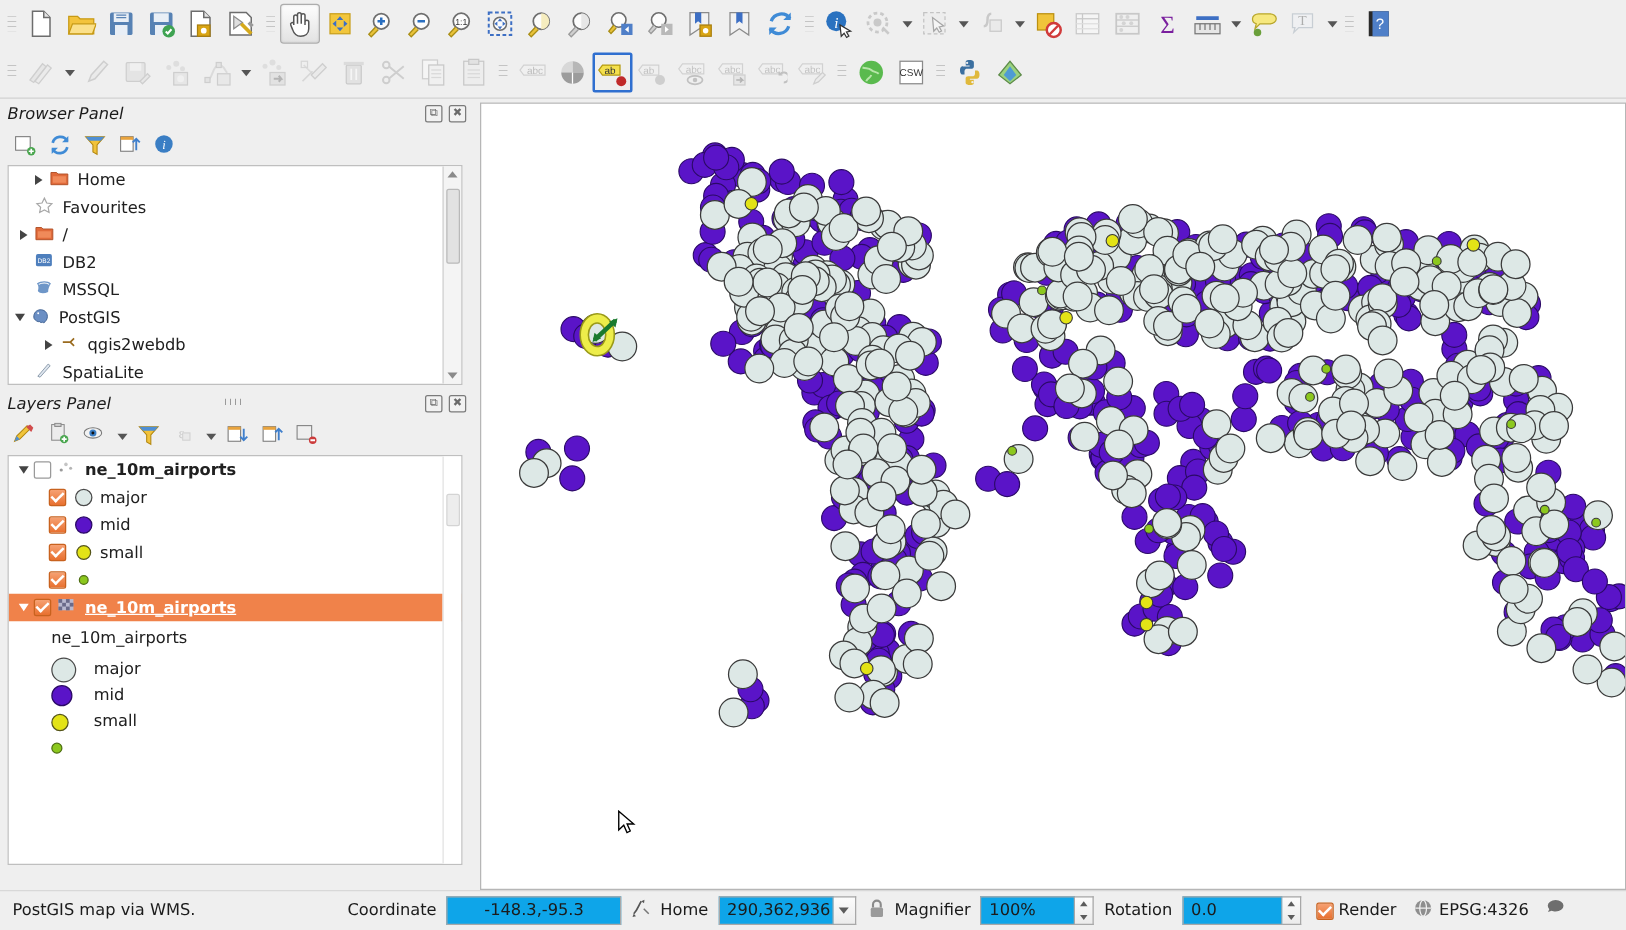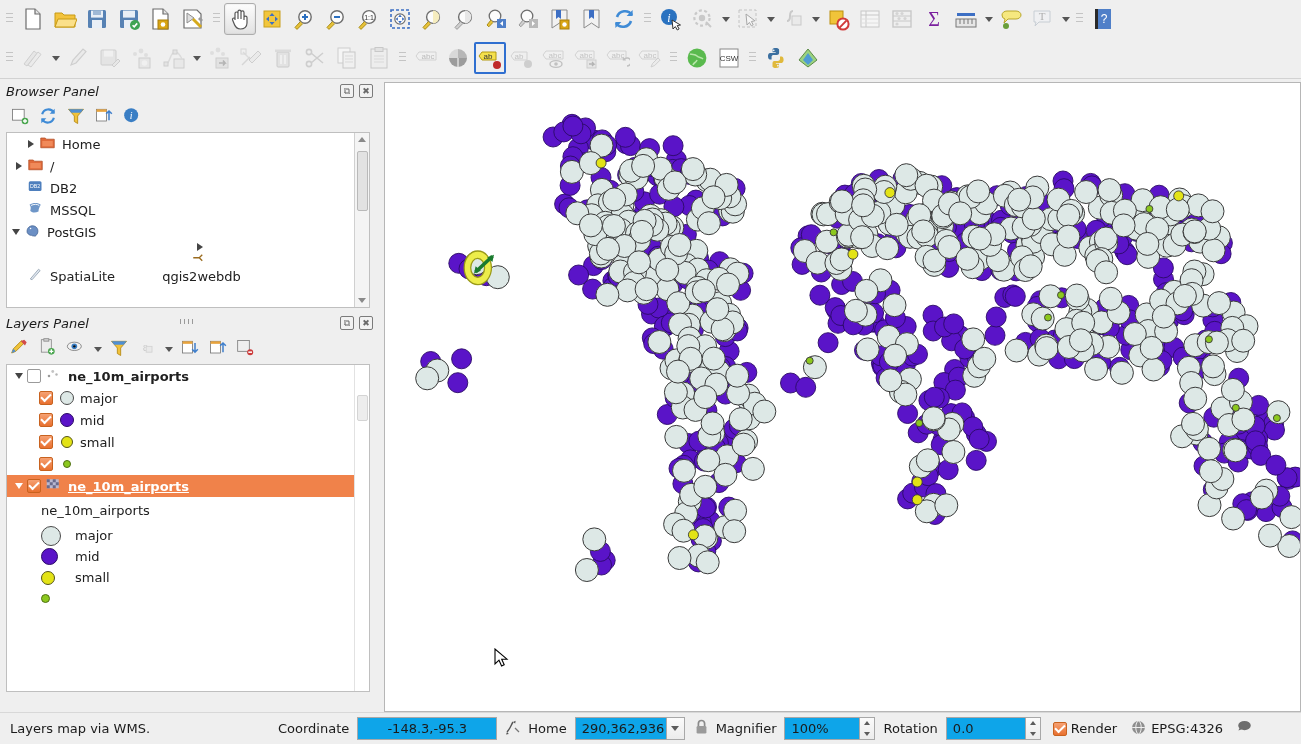--- a/index.html
+++ b/index.html
@@ -761,20 +761,29 @@
       <div id="browser-rows">
           <div class="tree-row" style="padding-left: 16px;">
             <span class="arrow r"></span>
             <span class="ico">
               <svg width="18" height="18" viewBox="0 0 24 24">
                 <path d="M1 4h6l1.6 1.6H19V17H1z" fill="#e06a3a" stroke="#b04f26"></path>
                 <path d="M3 8h14v7H3z" fill="#f08a5a"></path>
               </svg>
             </span>
             <span class="lbl">Home</span>
+          </div>
+          <div class="tree-row" style="padding-left: 4px;">
+            <span class="arrow "></span>
+            <span class="ico">
+              <svg width="18" height="18" viewBox="0 0 24 24">
+                <path d="M10 2l2.5 5.2 5.5.7-4 3.9 1 5.5-5-2.7-5 2.7 1-5.5-4-3.9 5.5-.7z" fill="none" stroke="#a8a8a8" stroke-width="1.3"></path>
+              </svg>
+            </span>
+            <span class="lbl">Favourites</span>
           </div>
           <div class="tree-row" style="padding-left: 4px;">
             <span class="arrow r"></span>
             <span class="ico">
               <svg width="18" height="18" viewBox="0 0 24 24">
                 <path d="M1 4h6l1.6 1.6H19V17H1z" fill="#e06a3a" stroke="#b04f26"></path>
                 <path d="M3 8h14v7H3z" fill="#f08a5a"></path>
               </svg>
             </span>
             <span class="lbl">/</span>
@@ -802,21 +811,21 @@
           <div class="tree-row" style="padding-left: 1px;">
             <span class="arrow d"></span>
             <span class="ico">
               <svg width="18" height="18" viewBox="0 0 24 24">
                 <path d="M3 13c-1-4 1-8 5-9 4-1 8 1 9 5 .7 3-.5 6-2 7-.4 1.6-2 2-3 1-1 .6-2.3.4-3-.6-2 .4-4.6-1-6-3.4z" fill="#6b8fc4" stroke="#3d5f90"></path>
                 <circle cx="7.4" cy="7.4" r="1" fill="#fff"></circle>
               </svg>
             </span>
             <span class="lbl">PostGIS</span>
           </div>
-          <div class="tree-row" style="padding-left: 24px; flex-direction: column;">
+          <div class="tree-row" style="padding-left: 24px;">
             <span class="arrow r"></span>
             <span class="ico">
               <svg width="18" height="18" viewBox="0 0 24 24">
                 <path d="M3 9h8M11 9l4-4M11 9l4 4" stroke="#9a6b1e" stroke-width="1.8" fill="none"></path>
               </svg>
             </span>
             <span class="lbl">qgis2webdb</span>
           </div>
           <div class="tree-row" style="padding-left: 4px;">
             <span class="arrow "></span>
@@ -1938,21 +1947,21 @@
           <path d="M10.5 21.5 l1.5 -7 5 4.4z" fill="#1a7a2e"></path>
         </g>
       </svg>
   </div>
 
   <svg id="cursor" viewBox="0 0 16 20">
     <path d="M1 1 L1 16 L5 12.2 L7.6 18 L10.2 16.8 L7.7 11.2 L13 11.2 Z" fill="#fff" stroke="#000" stroke-width="1.1"></path>
   </svg>
 
   <div id="statusbar">
-    <span class="msg">Layers map via WMS.</span>
+    <span class="msg">PostGIS map via WMS.</span>
     <span class="lab">Coordinate</span>
     <span class="sb-field" style="width:140px;">-148.3,-95.3</span>
     <span style="padding:0 7px;">
       <svg width="17" height="17" viewBox="0 0 17 17">
         <path d="M3 13 C6 10 7 6 9 3" stroke="#555" stroke-width="1.4" fill="none"></path>
         <path d="M9 3 l2.6 -1.2 l-0.4 2.8 z" fill="#555"></path>
         <path d="M3 13 l-1 2.6 l2.8 -0.6 z" fill="#555"></path>
         <line x1="11" y1="9" x2="15" y2="13" stroke="#777" stroke-width="1.2"></line>
       </svg>
     </span>

